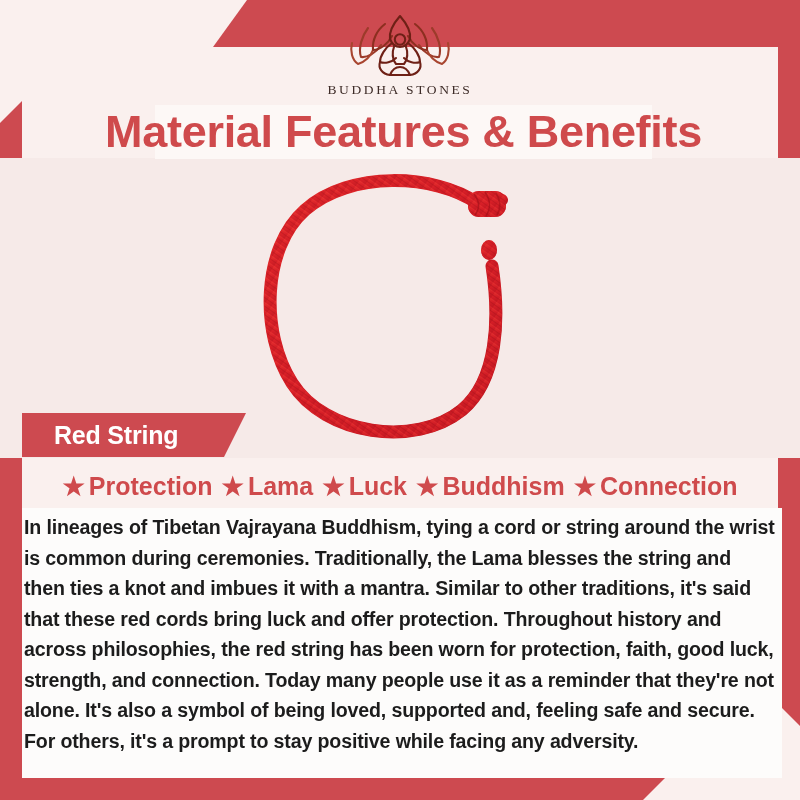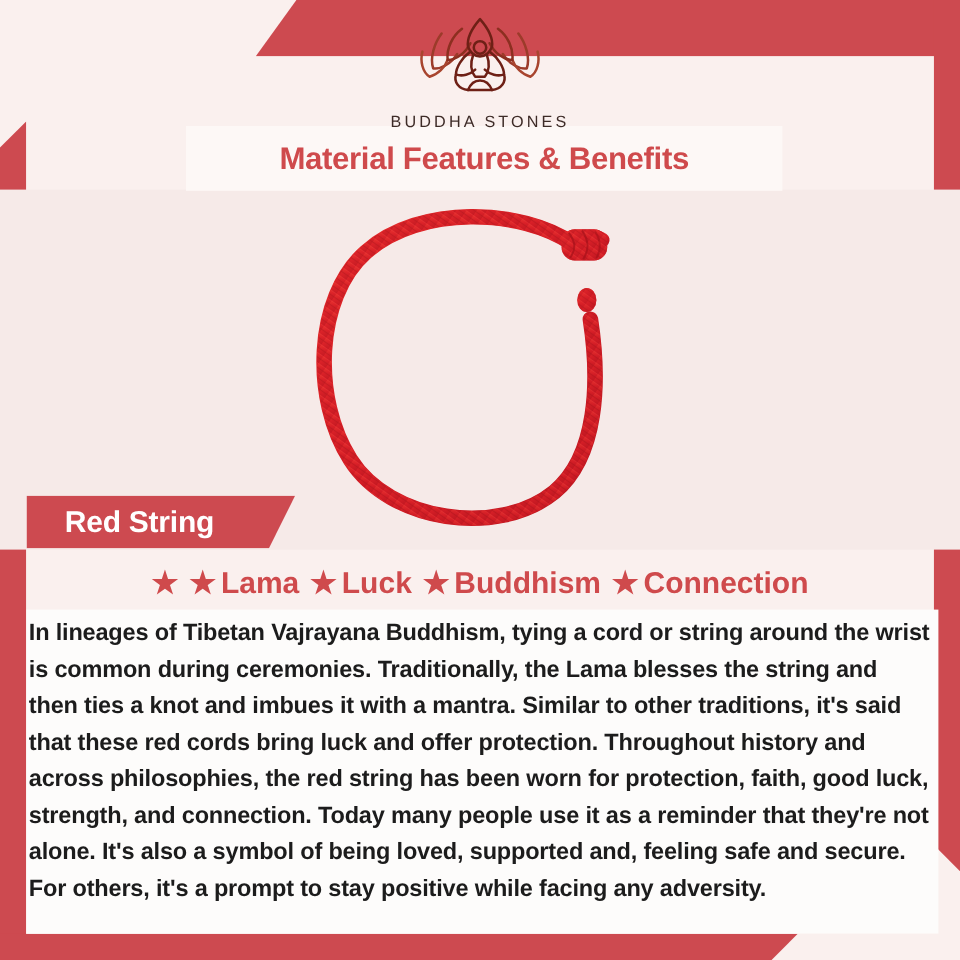--- a/index.html
+++ b/index.html
@@ -70,42 +70,42 @@
     z-index: 5;
   }
   .brand-mark {
     display: block;
     margin: 0 auto;
     width: 124px;
     height: 68px;
   }
   .brand-name {
     display: block;
-    margin-top: 14px;
-    font-family: Liberation Sans, sans-serif;
+    margin-top: 2px;
+    font-family: Liberation Serif, serif;
     font-size: 13.5px;
     letter-spacing: 2.6px;
     color: #3d2b27;
     font-weight: 400;
   }
 
   .title-band {
     position: absolute;
     top: 105px;
     left: 155px;
     width: 497px;
     height: 54px;
     background: #fdf8f6;
     display: flex;
     align-items: center;
     justify-content: center;
     z-index: 4;
   }
   .title-text {
-    font-size: 26px;
+    font-size: 45px;
     font-weight: 700;
     color: #cf4a4c;
     letter-spacing: -0.3px;
     white-space: nowrap;
   }
 
   
   .hero {
     position: absolute;
     top: 158px;
@@ -278,20 +278,21 @@
     <span class="title-text">Material Features &amp; Benefits</span>
   </div>
 
   <div class="ribbon">
     <span class="ribbon-text">Red String</span>
   </div>
 
   <div class="benefits">
     <span class="benefit">
       <span class="star">★</span>
+      <span>Protection</span>
     </span>
     <span class="benefit">
       <span class="star">★</span>
       <span>Lama</span>
     </span>
     <span class="benefit">
       <span class="star">★</span>
       <span>Luck</span>
     </span>
     <span class="benefit">

